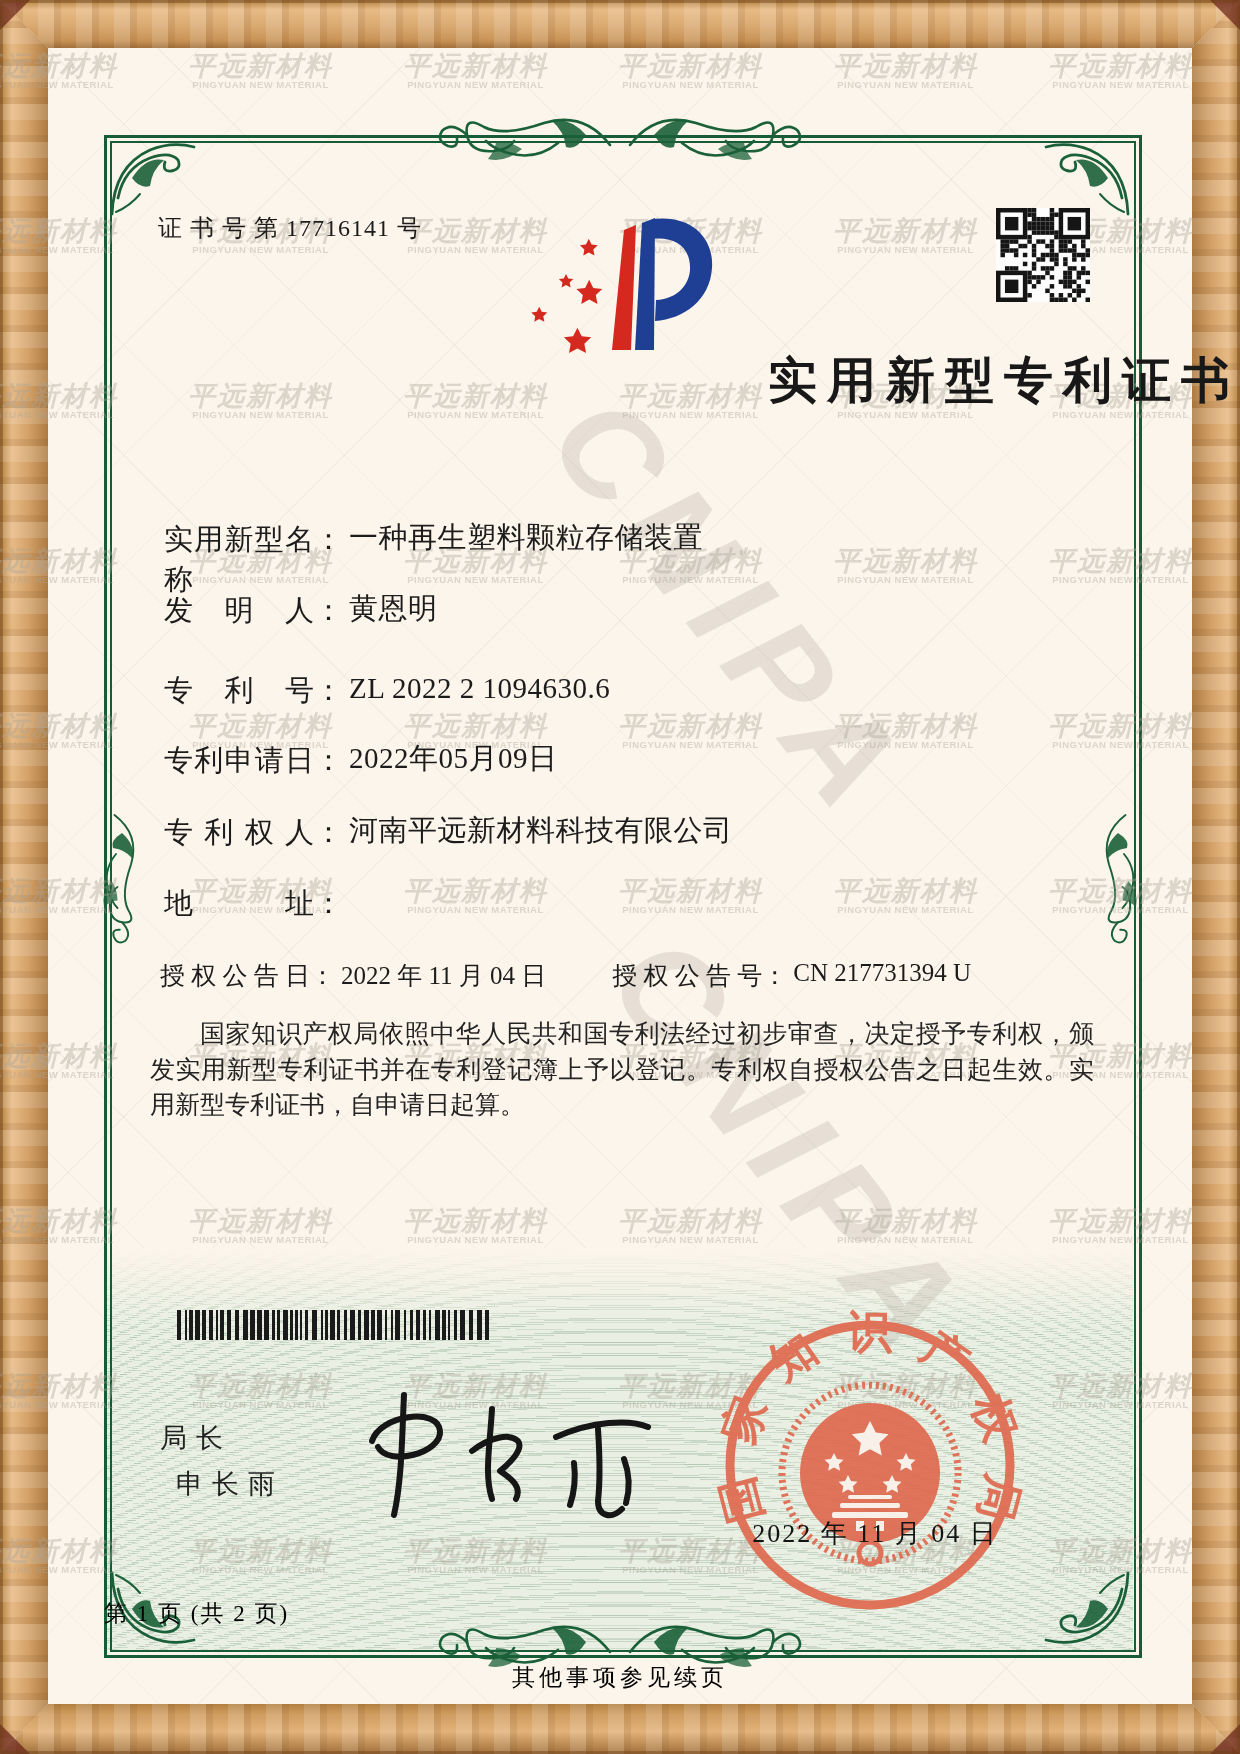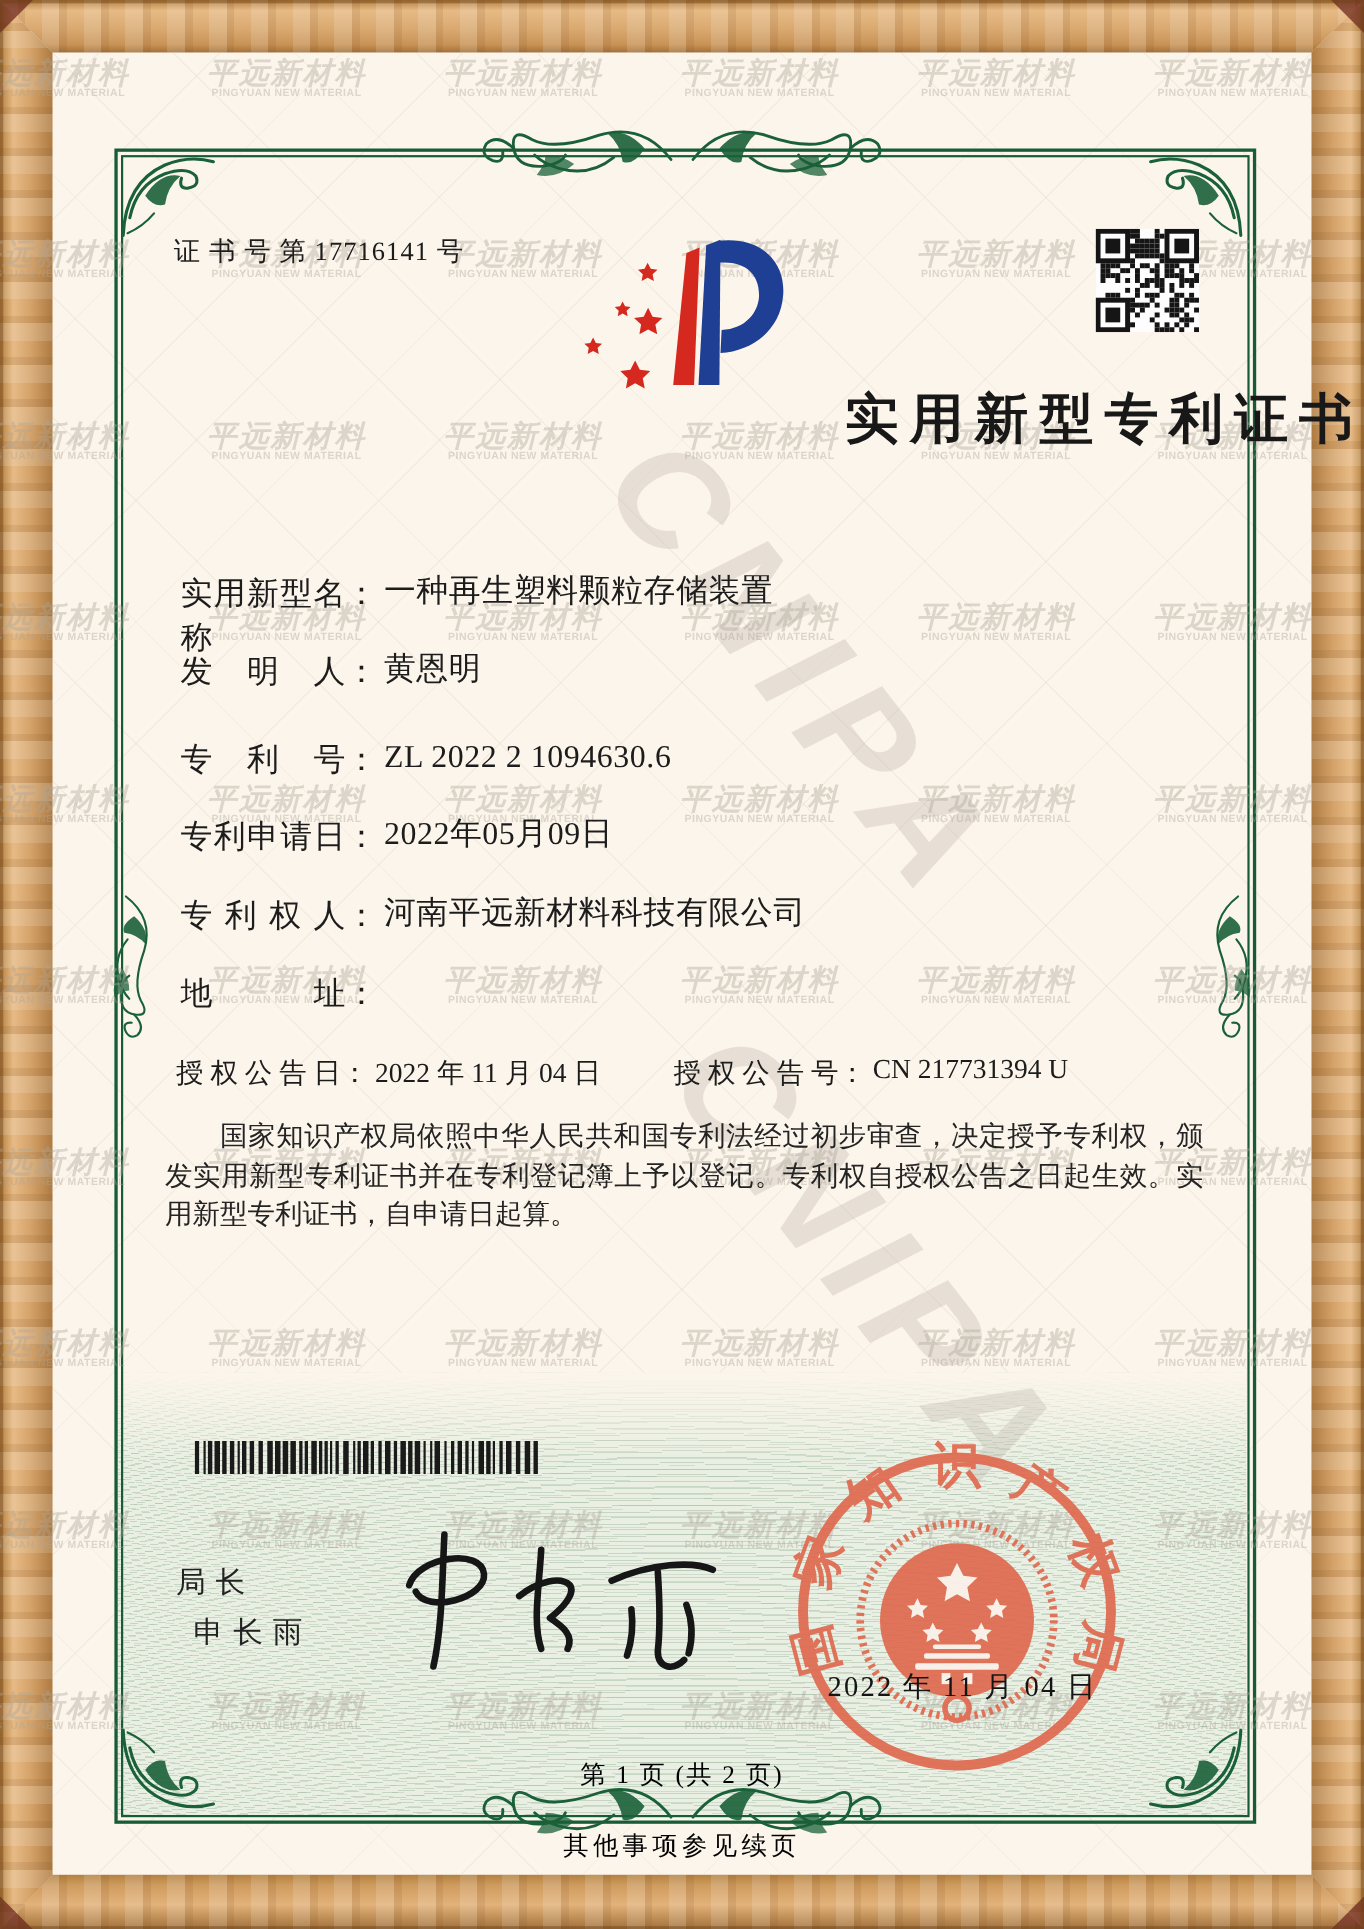--- a/index.html
+++ b/index.html
@@ -79,21 +79,21 @@
   #grant-row .val{margin-left:6px;}
   #grant-row .pair.second{margin-left:66px;}
   #paragraphs{left:150px;top:1016px;width:944px;font-size:25px;line-height:35.5px;text-align:justify;color:#242424;}
   #paragraphs p{margin:0;text-indent:2em;}
   #barcode{left:177px;top:1310px;}
   #signer-title{left:160px;top:1420px;font-family:"Liberation Sans",sans-serif;font-size:27px;letter-spacing:9px;color:#222;}
   #signer-name{left:176px;top:1466px;font-family:"Liberation Sans",sans-serif;font-size:27px;letter-spacing:9px;color:#222;}
   #signature{left:352px;top:1375px;}
   #seal{left:705px;top:1295px;z-index:6;opacity:.9;}
   #seal-date{left:720px;top:1516px;width:310px;text-align:center;font-size:26px;letter-spacing:2px;color:#141414;z-index:7;}
-  #page-no{left:104px;top:1598px;width:1032px;text-align:center;font-size:23px;letter-spacing:2px;}
+  #page-no{left:104px;top:1598px;width:1032px;text-align:left;font-size:23px;letter-spacing:2px;}
   #note{left:0;top:1662px;width:100%;text-align:center;font-size:23px;letter-spacing:4px;}
   #qr{left:996px;top:208px;}
 </style>
 </head>
 <body>
 
 <div id="page">
 
   <div class="wood top"></div>
   <div class="wood bottom"></div>

